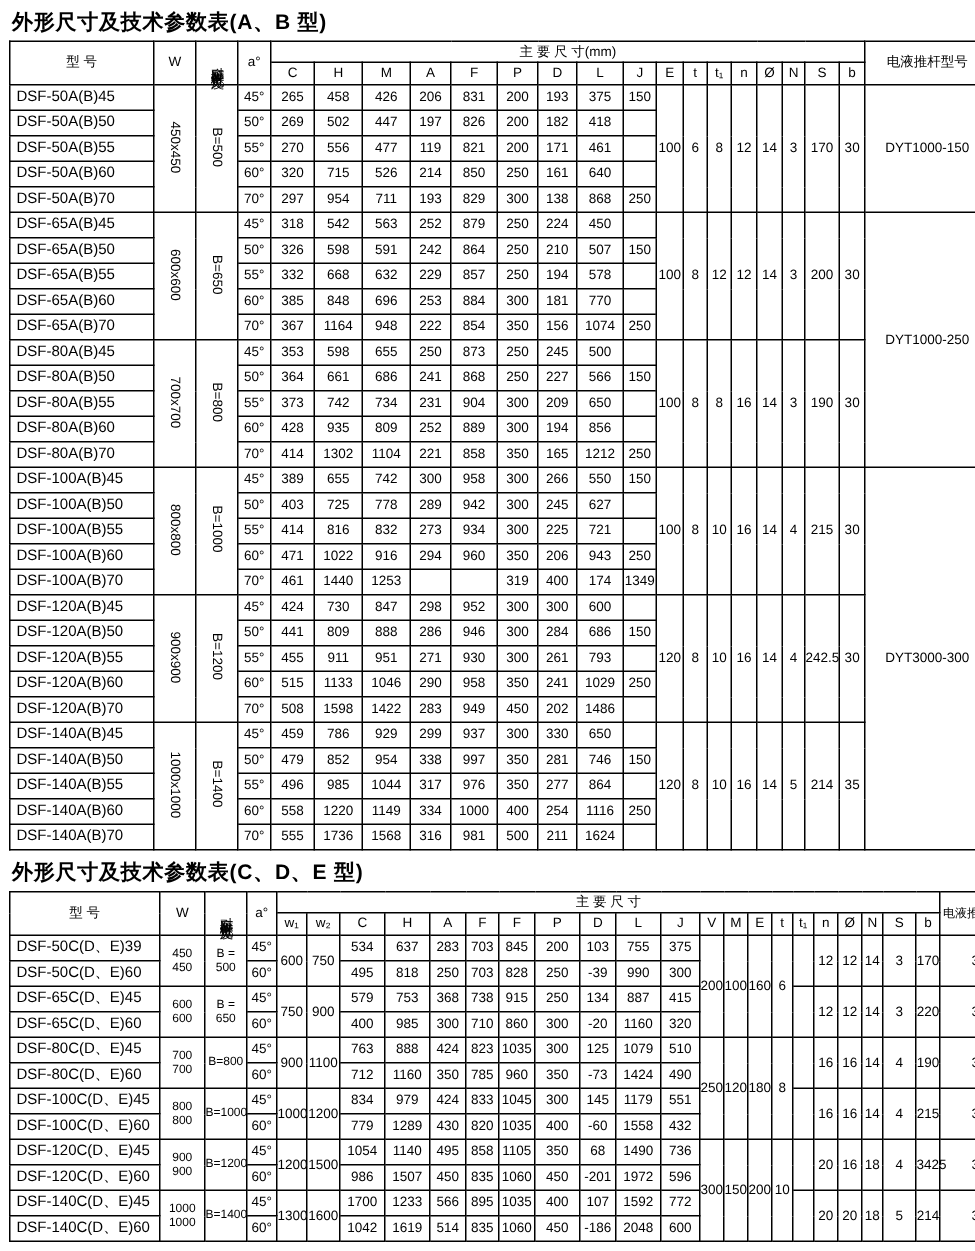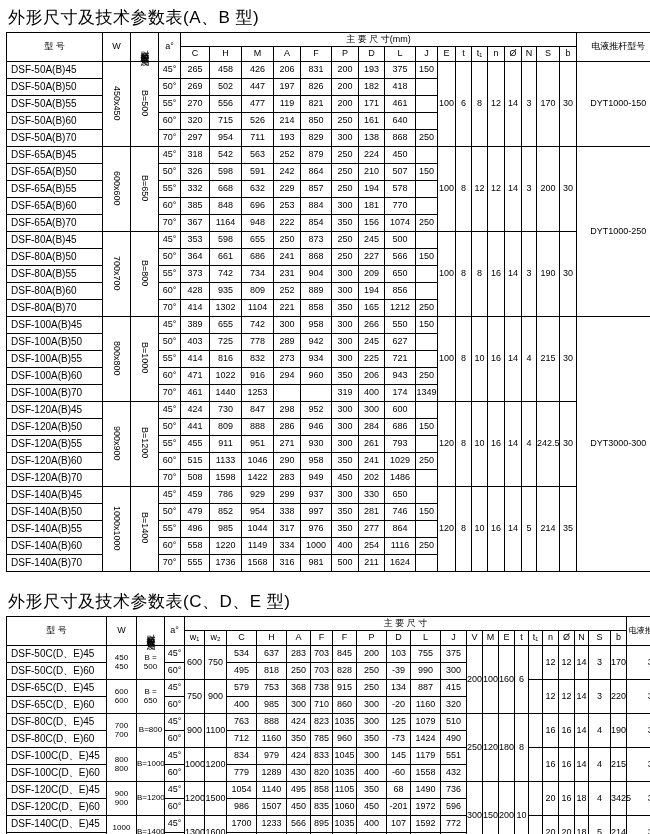--- a/index.html
+++ b/index.html
@@ -1,18 +1,18 @@
 <!DOCTYPE html>
 <html><head>
 <meta charset="utf-8">
 <style>
   html,body{margin:0;padding:0;background:#fff;}
   body{width:650px;font-family:"Liberation Sans","DejaVu Sans",sans-serif;color:#000;}
   .page{width:650px;padding:4px 6px 6px 6px;box-sizing:border-box;}
-  .caption{font-size:17px;font-weight:normal;margin:2px 0 3px 2px;letter-spacing:0.5px;}
+  .caption{font-size:14px;font-weight:bold;margin:2px 0 3px 2px;letter-spacing:0.5px;}
   table{border-collapse:collapse;table-layout:fixed;width:638px;}
   td,th{border:1px solid #000;font-size:9px;text-align:center;vertical-align:middle;padding:0;line-height:1.05;font-weight:normal;}
   .model{text-align:left;padding-left:4px;font-size:10px;white-space:nowrap;}
   .vert{writing-mode:vertical-rl;text-orientation:upright;letter-spacing:1px;line-height:1;white-space:nowrap;font-size:9px;display:inline-block;}
   .vert2{writing-mode:vertical-rl;text-orientation:mixed;letter-spacing:0px;line-height:1;white-space:nowrap;font-size:9px;display:inline-block;}
   .small{font-size:8px;}
   .tiny{font-size:7px;}
   .rowh{height:17px;}
   .sub td{height:14px;}
   .hdr-main{height:14px;}
@@ -536,21 +536,21 @@
           <td>316</td>
           <td>981</td>
           <td>500</td>
           <td>211</td>
           <td>1624</td>
           <td></td>
         </tr>
       </tbody>
   </table>
 
-  <div class="caption" style="margin-top:18px">外形尺寸及技术参数表(C、D、E 型)</div>
+  <div class="caption" style="margin-top:6px">外形尺寸及技术参数表(C、D、E 型)</div>
 
   <table>
     <colgroup>
       <col style="width:100px">
         <col style="width:30px">
         <col style="width:28px">
         <col style="width:20px">
       <col style="width:20px">
         <col style="width:22px">
         <col style="width:30px">
@@ -609,21 +609,21 @@
           <td>t₁</td>
           <td>n</td>
           <td>Ø</td>
           <td>N</td>
           <td>S</td>
           <td>b</td>
         </tr>
     </tbody>
     <tbody id="s2-body">
         <tr class="rowh">
-          <td class="model">DSF-50C(D、E)45</td>
+          <td class="model">DSF-50C(D、E)39</td>
           <td rowspan="2" class="small">450<br>450</td>
           <td rowspan="2" class="small">B = 500</td>
           <td>45°</td>
           <td rowspan="2">600</td>
           <td rowspan="2">750</td>
           <td>534</td>
           <td>637</td>
           <td>283</td>
           <td>703</td>
           <td>845</td>

